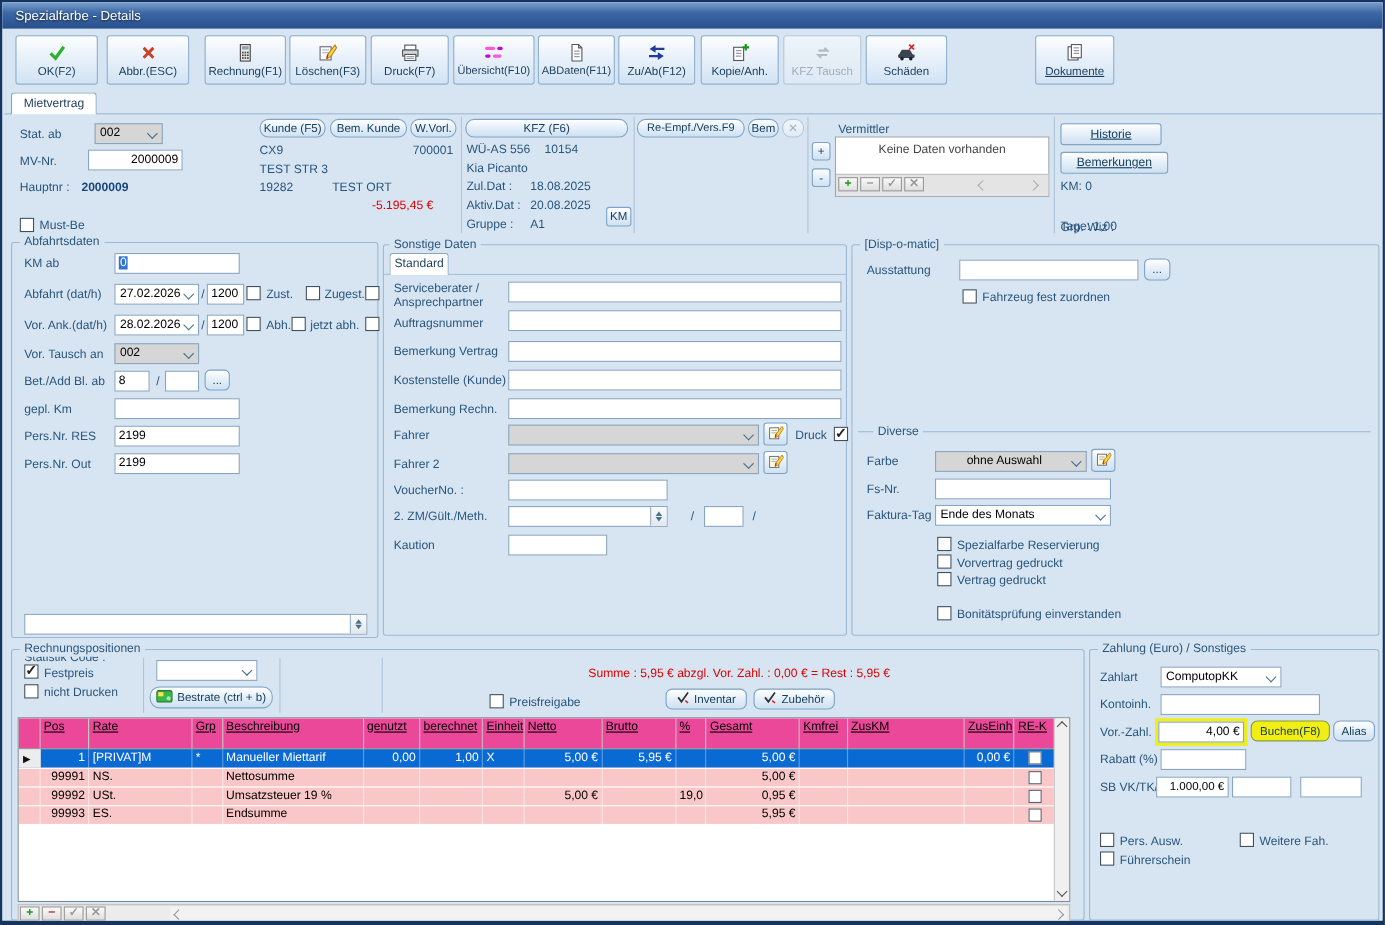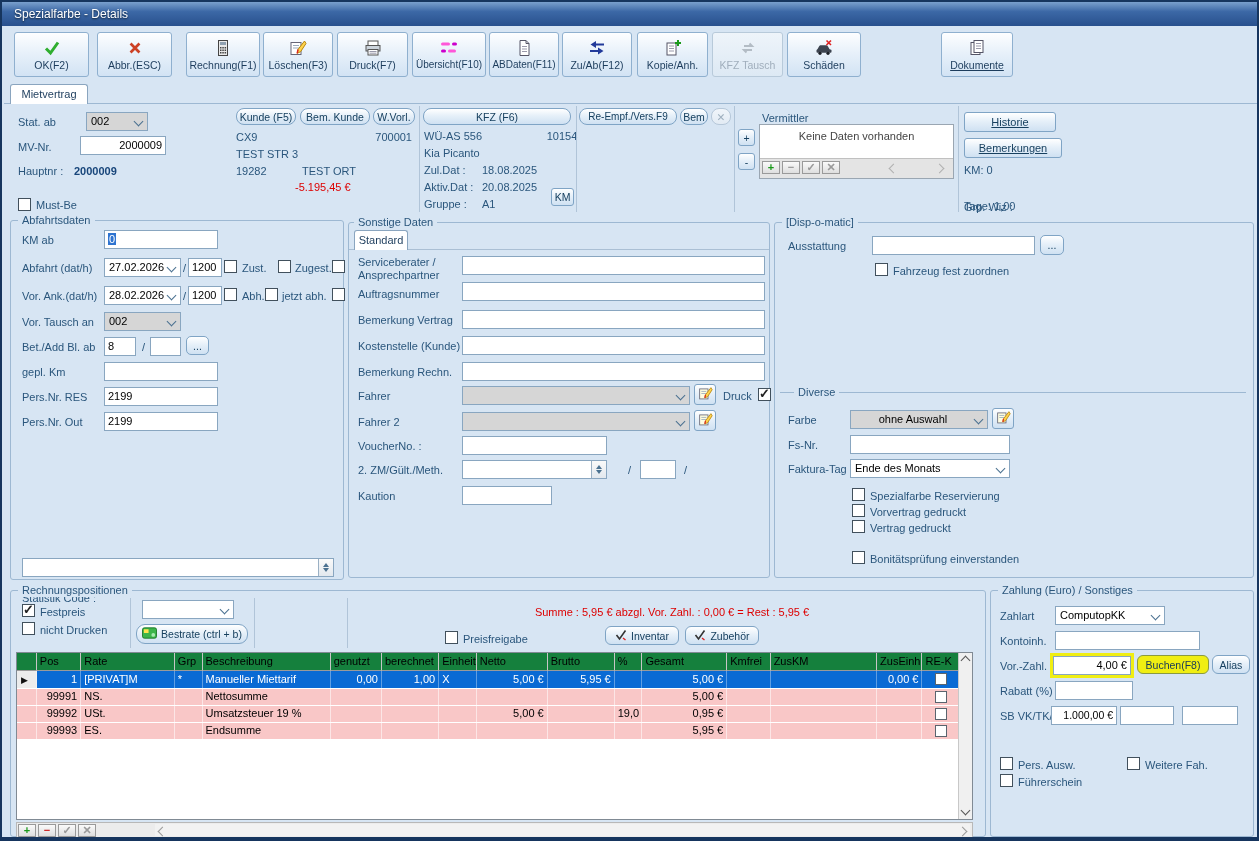--- a/index.html
+++ b/index.html
@@ -26,21 +26,21 @@
   .cb.checked::after{content:"✓";position:absolute;left:0px;top:-3px;font-size:13px;font-weight:bold;color:#222;}
   .group{position:absolute;border:1px solid #9db8d2;border-radius:3px;box-sizing:border-box;}
   .legend{position:absolute;background:#d7e5f3;padding:0 4px;color:#2a567c;white-space:nowrap;line-height:13px;}
   .vdiv{position:absolute;width:1px;background:#b0c4d8;}
   .hdiv{position:absolute;height:1px;background:#9db8d2;}
   .tab{position:absolute;background:#fff;border:1px solid #8aa5bf;border-bottom:none;border-radius:3px 3px 0 0;color:#1c3c5c;text-align:center;box-sizing:border-box;z-index:3;}
   
   .gridwrap{position:absolute;left:14px;top:650px;width:957px;height:168px;background:#fff;border:1px solid #808a94;box-sizing:border-box;overflow:hidden;}
   .grow{display:flex;width:943px;}
   .cell{height:17px;line-height:16px;padding:0 3px;box-sizing:border-box;overflow:hidden;white-space:nowrap;font-size:11px;}
-  .hrow .cell{height:18px;line-height:17px;background:#15803d;color:#000;border-right:1px solid #c6c6c6;border-bottom:1px solid #9a9a9a;}
+  .hrow .cell{height:28px;line-height:17px;background:#ec4899;color:#000;border-right:1px solid #c6c6c6;border-bottom:1px solid #9a9a9a;text-decoration:underline;}
   .grow.selr{background:#0a6ad4;color:#fff;}
   .grow.selr .cell{border-right:1px solid rgba(255,255,255,.35);}
   .grow.pink{background:#f9c7c7;color:#000;border-top:1px solid #fff;}
   .grow.pink .cell{border-right:1px solid rgba(255,255,255,.55);height:16px;line-height:15px;}
   .c0{width:20px}.c1{width:45px}.c2{width:95px}.c3{width:28px}.c4{width:130px}.c5{width:52px}.c6{width:58px}.c7{width:38px}.c8{width:72px}.c9{width:68px}.c10{width:28px}.c11{width:86px}.c12{width:44px}.c13{width:108px}.c14{width:46px}.c15{width:38px}
   .ra{text-align:right}
   .gcb{width:12px;height:12px;border:1px solid #5a646e;background:#fff;margin:2px auto 0;box-sizing:border-box;}
   .rowind{position:relative;}
   .rowind.cur{background:#ececec;border-right:1px solid #aaa;}
   .rowind.cur::after{content:"▶";position:absolute;left:4px;top:1px;font-size:9px;color:#111;}
@@ -213,29 +213,29 @@
       <span>Bem. Kunde</span>
     </div>
   <div class="btn" style="left:371px;top:106px;width:42px;height:17px;">
       <span>W.Vorl.</span>
     </div>
   <span class="val" style="left:234px;top:129px;">CX9</span>
   <span class="val" style="left:300px;top:129px;width:110px;text-align:right;">700001</span>
   <span class="val" style="left:234px;top:146px;">TEST STR 3</span>
   <span class="val" style="left:234px;top:163px;">19282</span>
   <span class="val" style="left:300px;top:163px;">TEST ORT</span>
-  <span class="val red" style="left:293px;top:179px;width:110px;text-align:left;">-5.195,45 €</span>
+  <span class="val red" style="left:309px;top:179px;width:110px;text-align:center;">-5.195,45 €</span>
 
   <div class="vdiv" style="left:417px;top:104px;height:106px;"></div>
 
   <div class="btn" style="left:421px;top:106px;width:148px;height:17px;">
       <span>KFZ (F6)</span>
     </div>
   <span class="val" style="left:422px;top:128px;">WÜ-AS 556</span>
-  <span class="val" style="left:529px;top:128px;width:62px;text-align:center;">10154</span>
+  <span class="val" style="left:493px;top:128px;width:62px;text-align:left;">10154</span>
   <span class="val" style="left:422px;top:145px;">Kia Picanto</span>
   <span class="val" style="left:422px;top:162px;">Zul.Dat :</span>
   <span class="val" style="left:480px;top:162px;">18.08.2025</span>
   <span class="val" style="left:422px;top:179px;">Aktiv.Dat :</span>
   <span class="val" style="left:480px;top:179px;">20.08.2025</span>
   <span class="val" style="left:422px;top:196px;">Gruppe :</span>
   <span class="val" style="left:480px;top:196px;">A1</span>
   <div class="btn sq" style="left:549px;top:186px;width:23px;height:18px;">
       <span>KM</span>
     </div>

